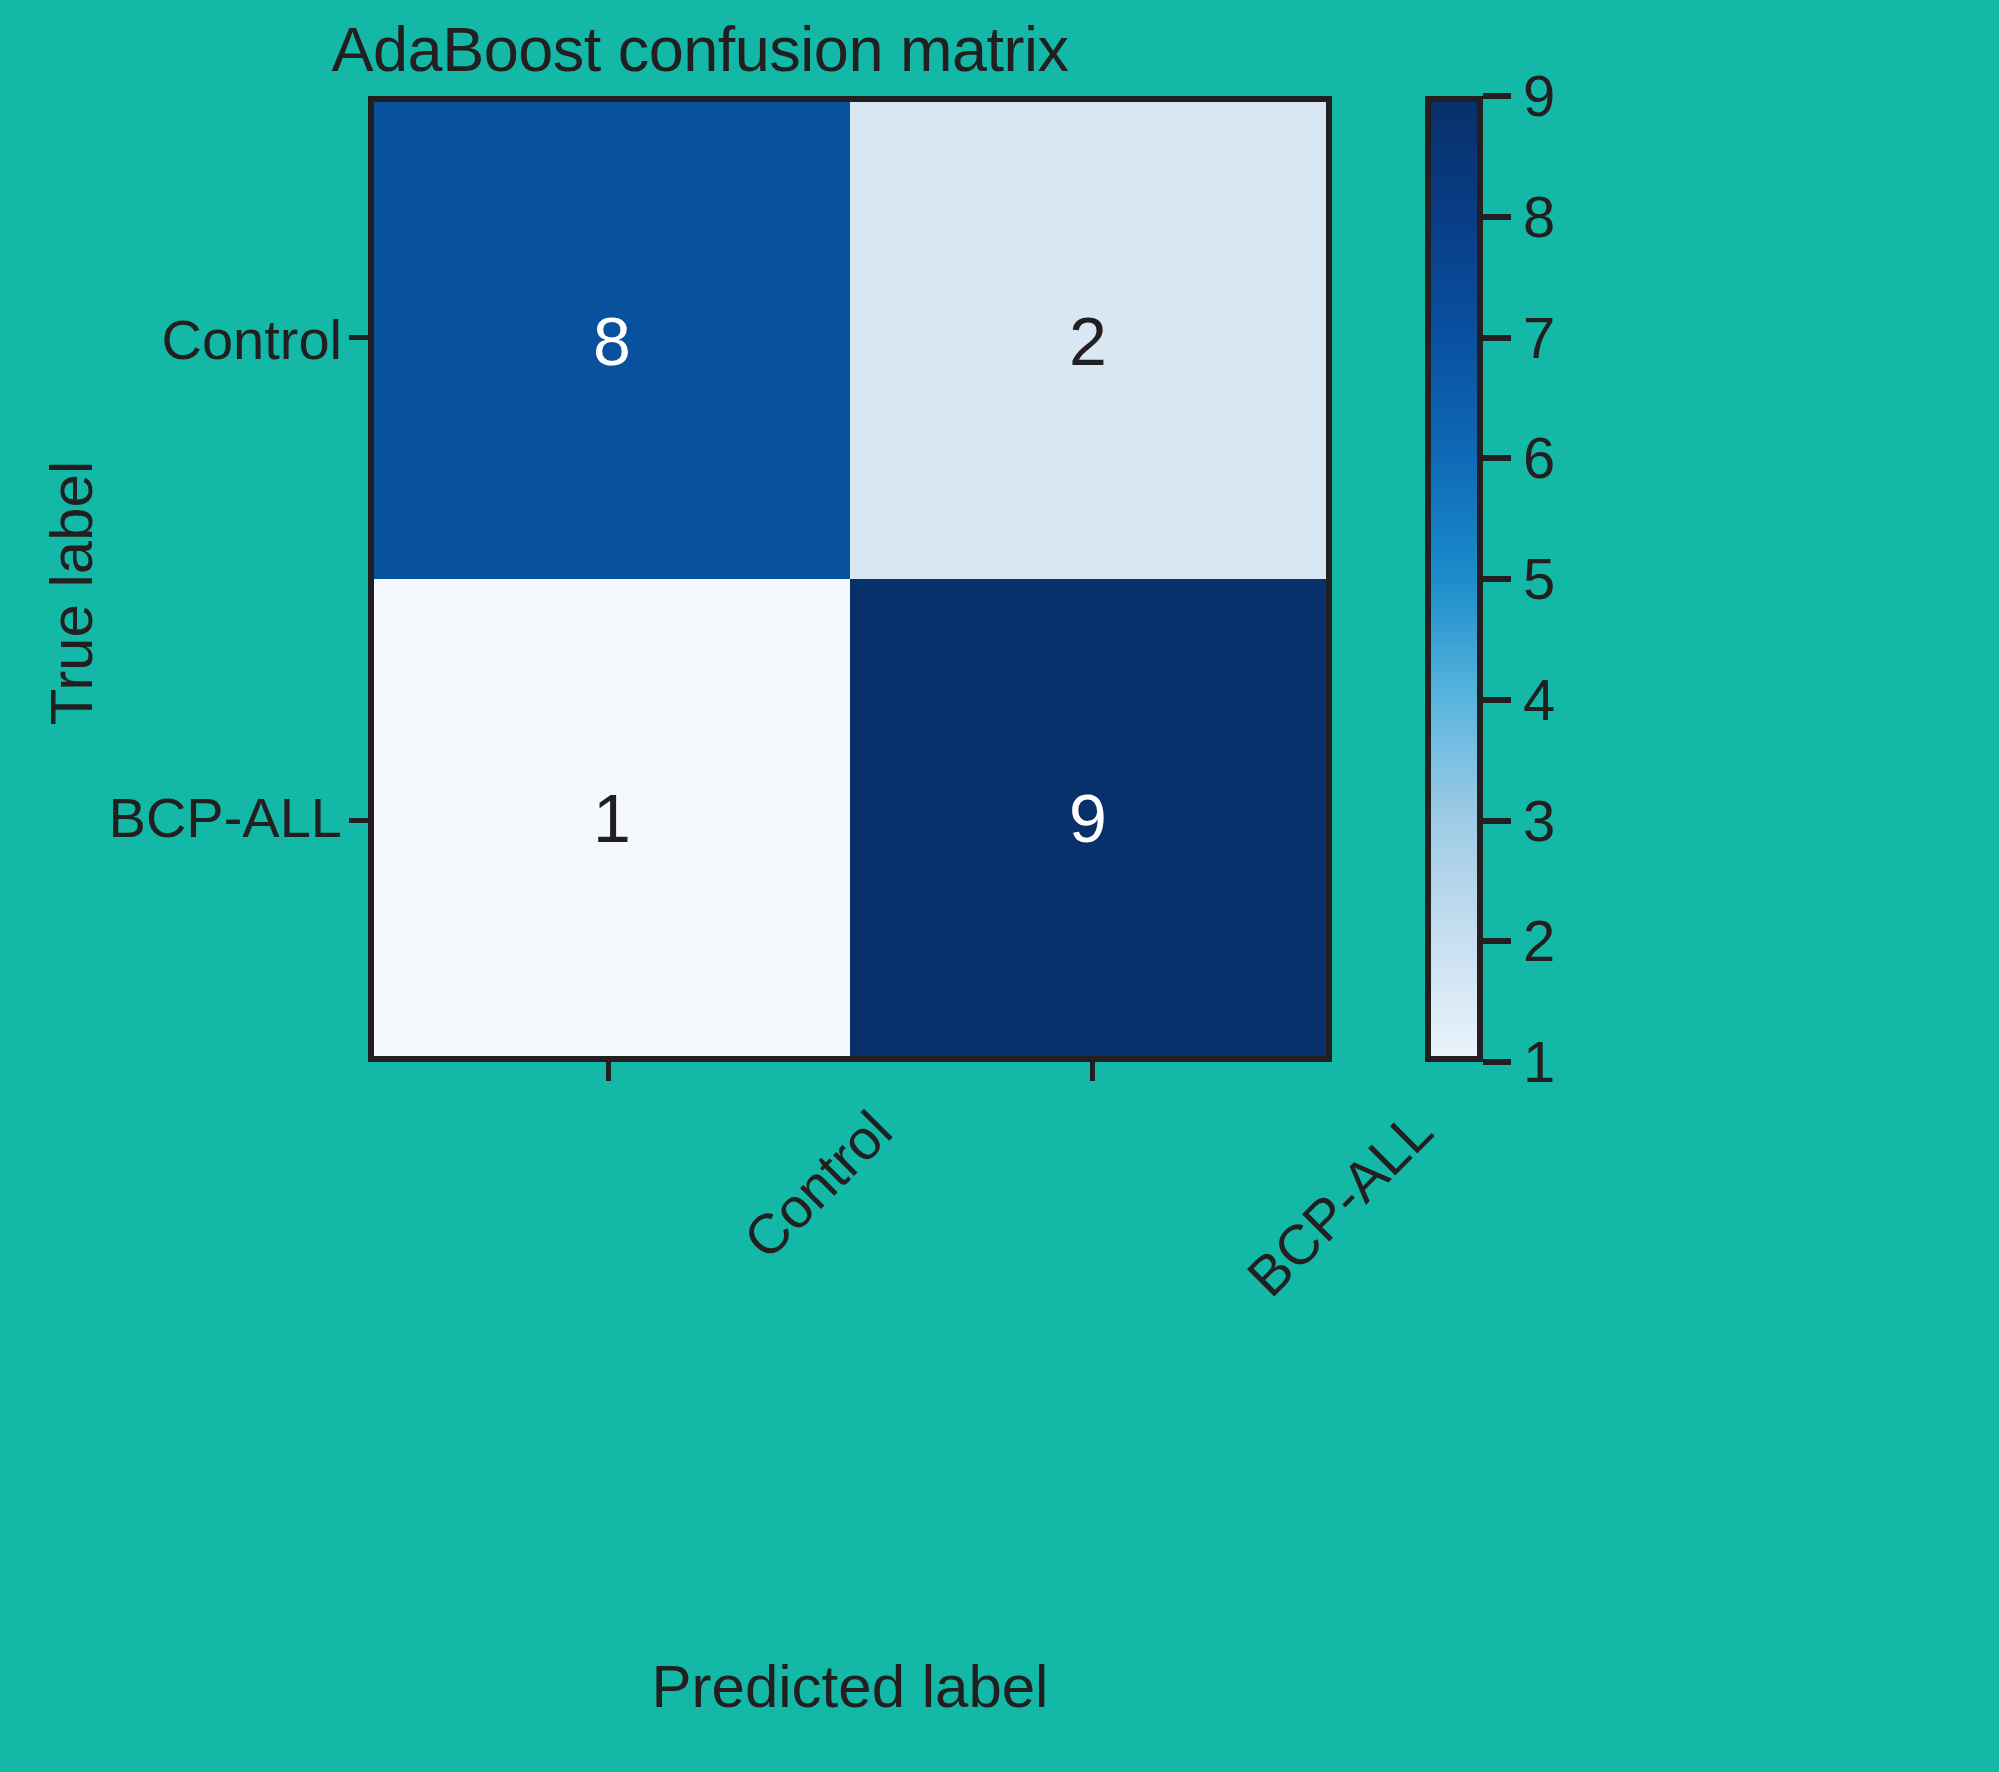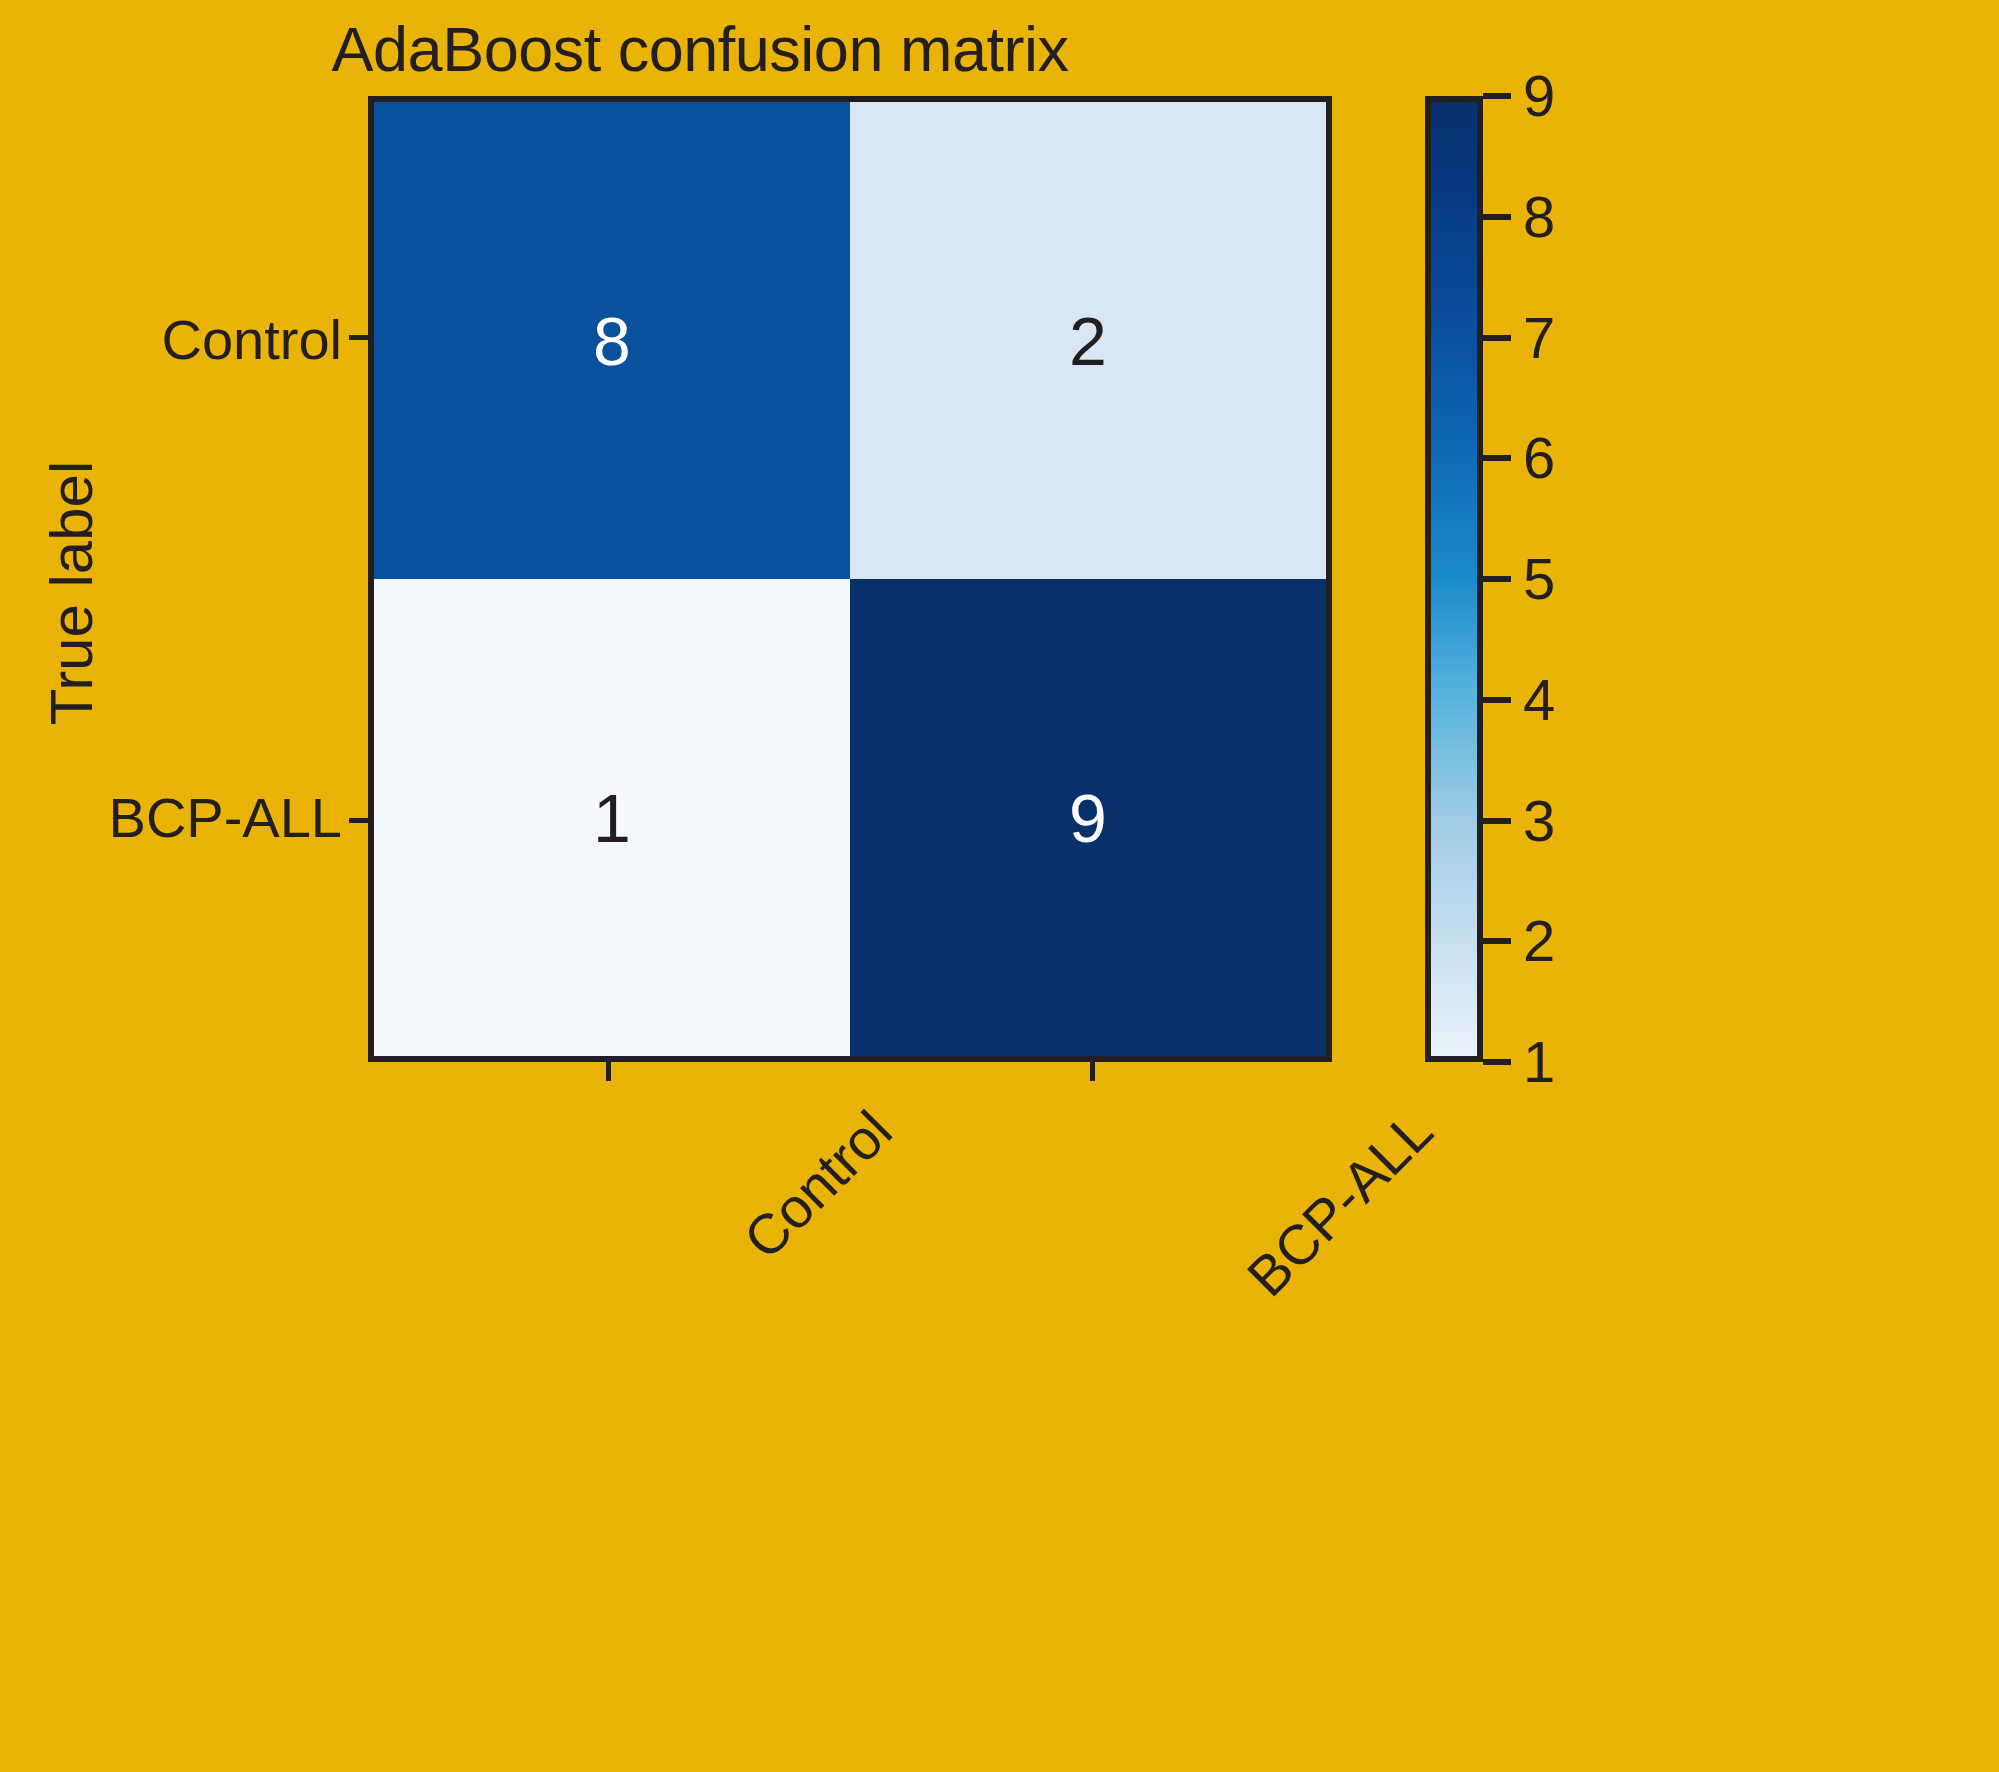--- a/index.html
+++ b/index.html
@@ -13,21 +13,21 @@
     position: relative;
     overflow: hidden;
     font-family: "Liberation Sans", sans-serif;
     color: #231f20;
   }
 
   
   #figure {
     position: absolute;
     inset: 0;
-    background: #eab308;
+    background: #14b8a6;
   }
 
   
   #chart-title {
     position: absolute;
     left: 0;
     top: 14px;
     width: 1400px;
     text-align: center;
     font-size: 63px;
@@ -214,20 +214,21 @@
     <div class="xtick-mark" style="left:238px;"></div>
     <div class="xtick-mark" style="left:722px;"></div>
   </div>
 
   <div class="xtick-label" style="left:680px;top:1100px;">Control</div>
 
   <div class="xtick-label" style="left:1168px;top:1100px;">BCP-ALL</div>
 
   <div id="axis-title-y">True label</div>
 
+  <div id="axis-title-x">Predicted label</div>
 
   <div id="colorbar-axes">
     <div id="colorbar-gradient" style="background: linear-gradient(rgb(8, 48, 107) 0%, rgb(8, 61, 135) 12%, rgb(10, 81, 161) 25%, rgb(15, 108, 184) 38%, rgb(27, 140, 203) 50%, rgb(86, 179, 221) 62%, rgb(158, 203, 229) 75%, rgb(200, 223, 241) 88%, rgb(234, 243, 251) 100%);"></div>
   </div>
 
   <div id="colorbar-ticks">
       <div class="cbtick-mark" style="top: -3px;"></div>
       <div class="cbtick-label" style="top: 0px;">9</div>
       <div class="cbtick-mark" style="top: 117.75px;"></div>
       <div class="cbtick-label" style="top: 120.75px;">8</div>

